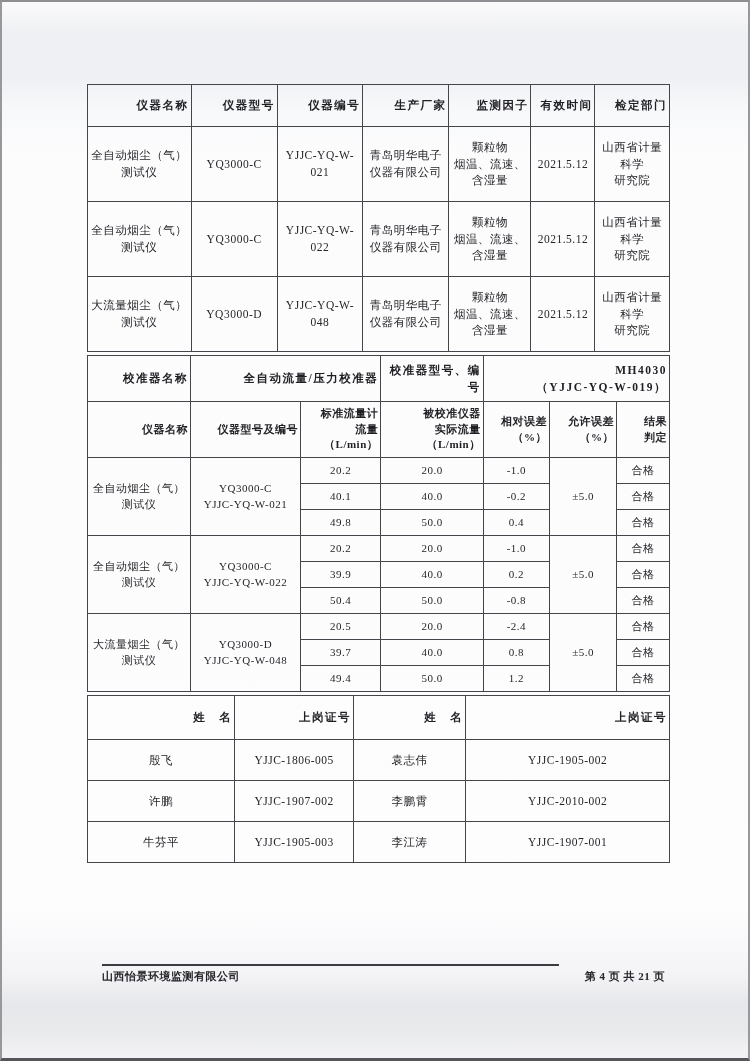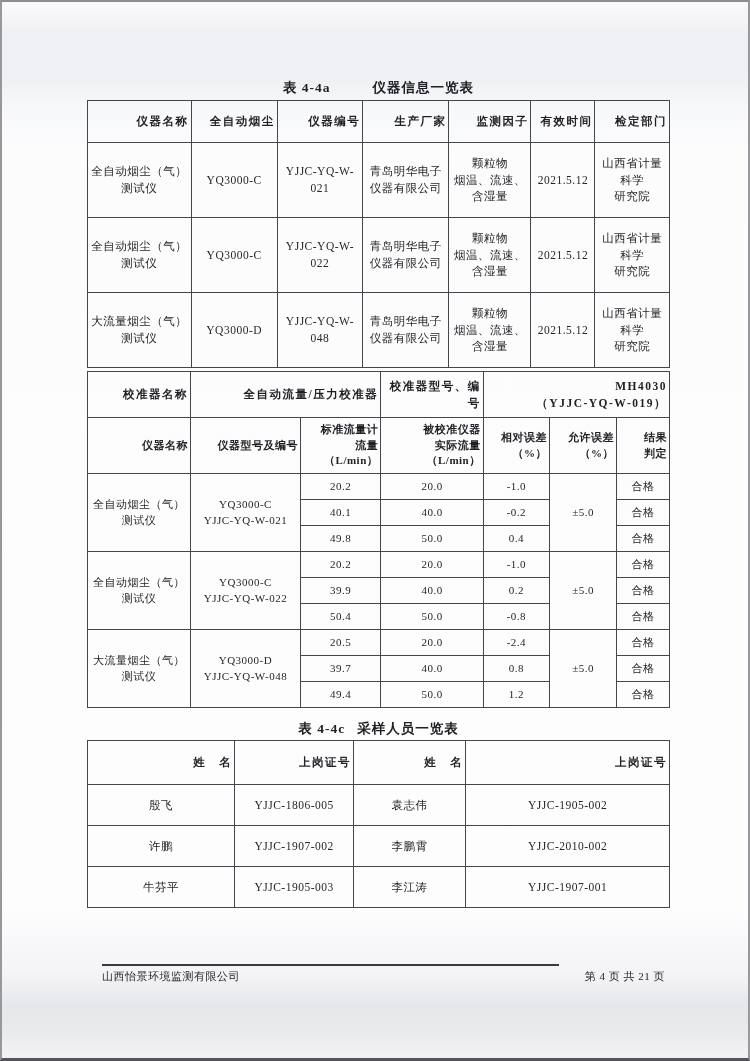--- a/index.html
+++ b/index.html
@@ -80,45 +80,43 @@
     font-size: 11px;
   }
   .footer-line {
     width: 457px; height: 0;
     border-top: 2px solid #3a3a40;
   }
   .footer-row {
     display: flex; justify-content: space-between;
     margin-top: 3px;
     letter-spacing: 0.5px;
+    font-weight: bold;
   }
 </style>
 </head>
 <body>
 
 <div class="page">
   <div class="content">
 
-    <div class="tbl-title">
-      <span>表 4-4a</span><span class="t-main-wide">仪器信息一览表</span>
-    </div>
     <table class="tbl-a">
       <colgroup>
         <col style="width:17.8%">
           <col style="width:14.8%">
           <col style="width:14.7%">
         <col style="width:14.8%">
           <col style="width:14.1%">
           <col style="width:11.0%">
         <col style="width:12.8%">
       </colgroup>
       <thead>
         <tr>
           <th>仪器名称</th>
-          <th>全自动烟尘</th>
+          <th>仪器型号</th>
           <th>仪器编号</th>
           <th>生产厂家</th>
           <th>监测因子</th>
           <th>有效时间</th>
           <th>检定部门</th>
         </tr>
       </thead>
       <tbody>
         <tr>
           <td>全自动烟尘（气）
@@ -269,23 +267,20 @@
         </tr>
         <tr>
           <td>49.4</td>
           <td>50.0</td>
           <td>1.2</td>
           <td>合格</td>
         </tr>
       </tbody>
     </table>
 
-    <div class="tbl-title gap-c1">
-      <span>表 4-4c</span><span class="t-main">采样人员一览表</span>
-    </div>
     <table class="tbl-c">
       <colgroup>
         <col style="width:25.3%">
           <col style="width:20.4%">
           <col style="width:19.3%">
           <col style="width:35.0%">
       </colgroup>
       <thead>
         <tr>
           <th>姓　名</th>

